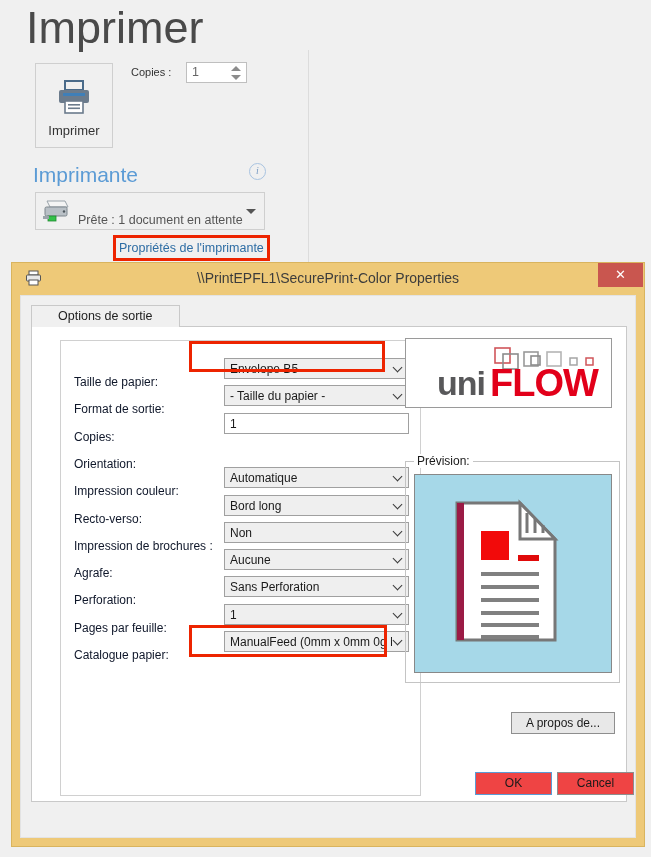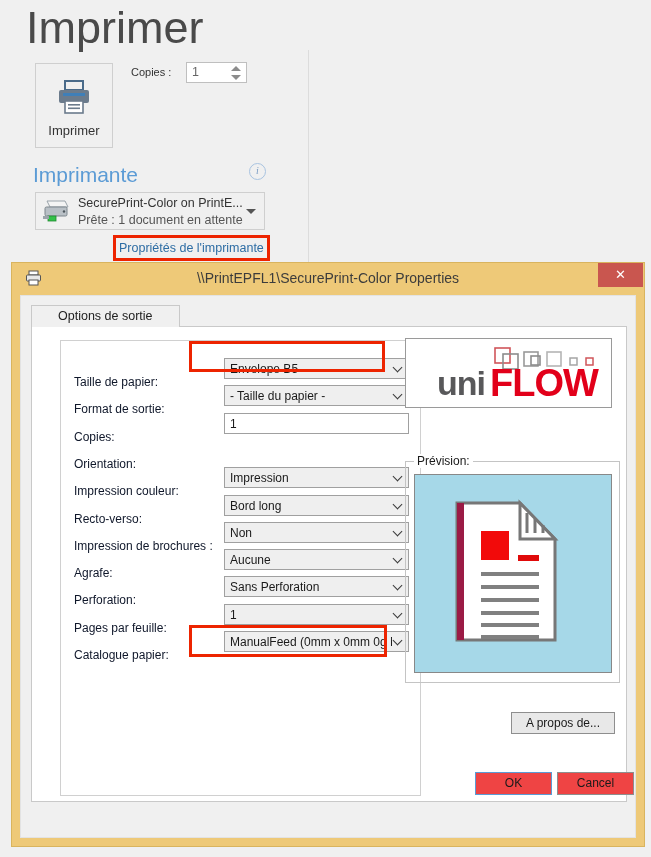--- a/index.html
+++ b/index.html
@@ -383,21 +383,20 @@
     <div class="printer-combo">
       <div class="picon">
         <svg width="30" height="28" viewBox="0 0 30 28">
           <polygon points="6,3 24,3 27,9 9,9" fill="#f4f4f4" stroke="#9aa3aa" stroke-width="1"></polygon>
           <rect x="4" y="9" width="22" height="9" rx="1.5" fill="#b9c0c6" stroke="#7d868d" stroke-width="1"></rect>
           <rect x="7" y="18" width="8" height="5" fill="#35c14a" stroke="#1f8a31" stroke-width="0.8"></rect>
           <rect x="2" y="18" width="6" height="3" fill="#9aa3aa"></rect>
           <circle cx="23" cy="13.5" r="1.2" fill="#4c555c"></circle>
         </svg>
       </div>
-      <div class="pname">SecurePrint-Color on PrintE...</div>
       <div class="pstat">Prête : 1 document en attente</div>
       <div class="caret"></div>
     </div>
 
     <div class="props-link">Propriétés de l'imprimante</div>
     <div class="hl-box hl-props"></div>
   </div>
 
   <div class="dialog">
 
@@ -438,21 +437,21 @@
               <div class="fctl text">
                 <div class="fval">1</div>
               </div>
             </div>
             <div class="frow" style="top: 98.9px;">
               <div class="flabel">Orientation:</div>
             </div>
             <div class="frow" style="top: 126.2px;">
               <div class="flabel">Impression couleur:</div>
               <div class="fctl">
-                <div class="fval">Impression</div>
+                <div class="fval">Automatique</div>
                 <div class="chev"></div>
               </div>
             </div>
             <div class="frow" style="top: 153.5px;">
               <div class="flabel">Recto-verso:</div>
               <div class="fctl">
                 <div class="fval">Bord long</div>
                 <div class="chev"></div>
               </div>
             </div>

